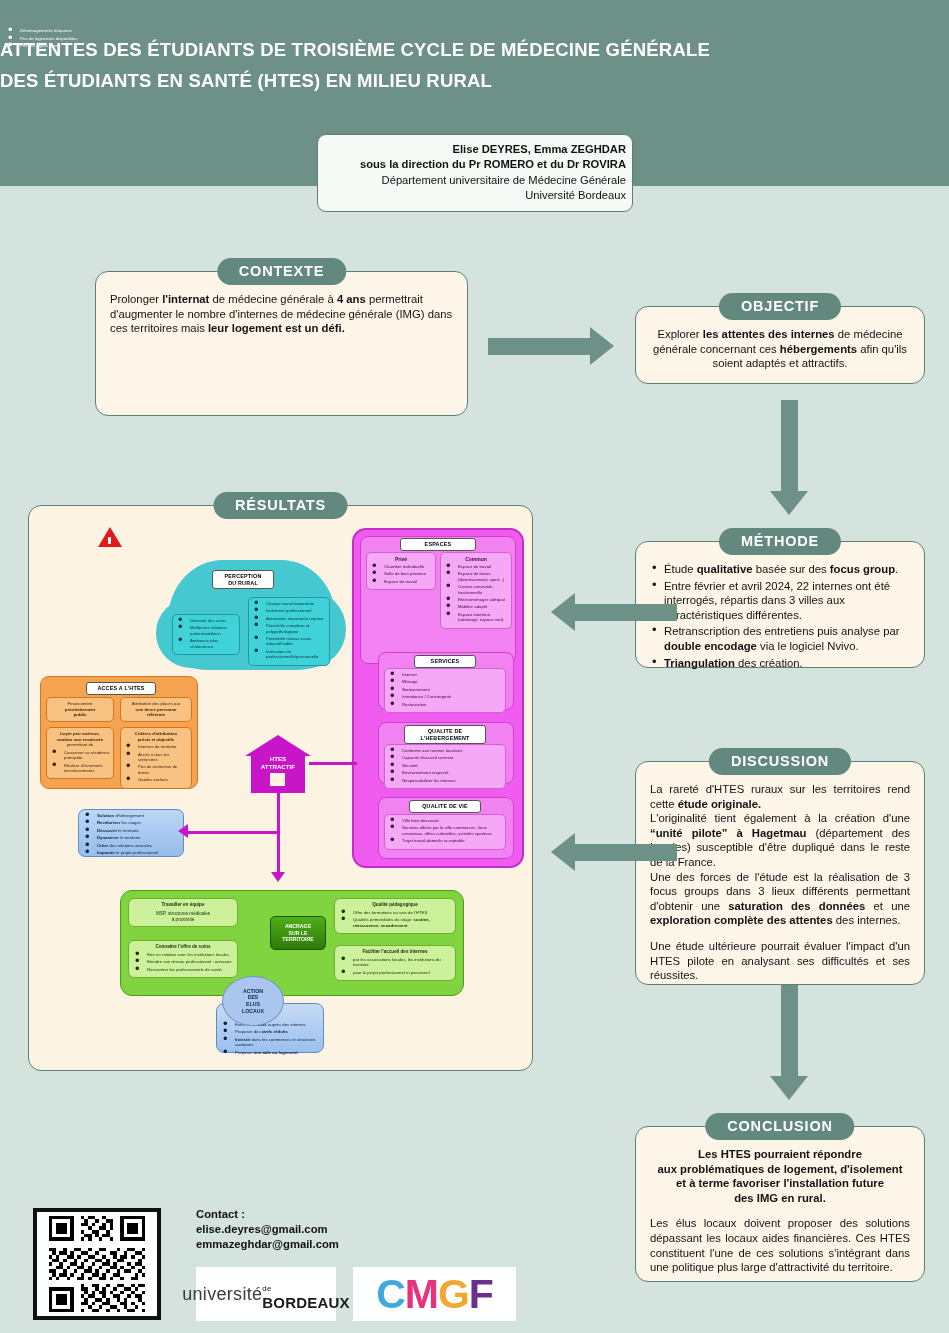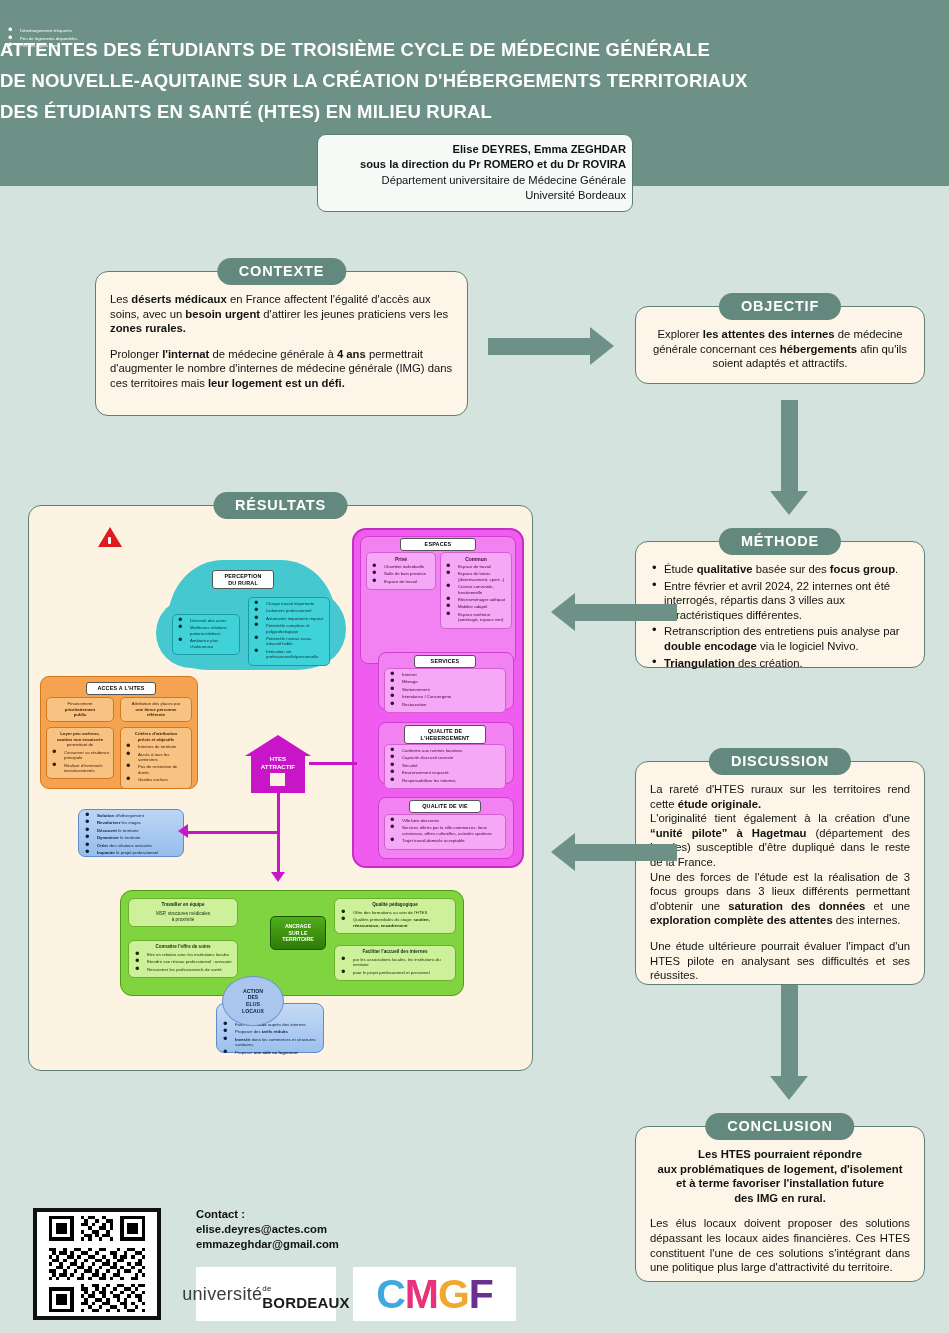--- a/index.html
+++ b/index.html
@@ -147,35 +147,33 @@
   #logo-cmgf { left: 353px; top: 1267px; width: 163px; height: 54px;
     display:flex;align-items:center;justify-content:center; }
   .cmgf { font-size: 41px; font-weight: bold; letter-spacing: -1px; }
 </style>
 </head>
 <body>
 
 <div class="header">
   <h1>
     <span class="ln">ATTENTES DES ÉTUDIANTS DE TROISIÈME CYCLE DE MÉDECINE GÉNÉRALE</span>
-    <span class="ln">DE NOUVELLE-AQUITAINE SUR LA CRÉATION D'HÉBERGEMENTS TERRITORIAUX</span>
     <span class="ln">DES ÉTUDIANTS EN SANTÉ (HTES) EN MILIEU RURAL</span>
   </h1>
 </div>
 <div class="authors">
   <div class="b">Elise DEYRES, Emma ZEGHDAR</div>
   <div class="b">sous la direction du Pr ROMERO et du Dr ROVIRA</div>
   <div>Département universitaire de Médecine Générale</div>
   <div>Université Bordeaux</div>
 </div>
 
 <div class="sec" id="contexte" style="left:95px; top:258px; width:373px;">
   <div class="pill">CONTEXTE</div>
   <div class="body" style="height:145px;">
-    <p><span>Les </span><b>déserts médicaux</b><span> en France affectent l'égalité d'accès aux soins, avec un </span><b>besoin urgent</b><span> d'attirer les jeunes praticiens vers les </span><b>zones rurales.</b></p>
     <p><span>Prolonger </span><b>l'internat</b><span> de médecine générale à </span><b>4 ans</b><span> permettrait d'augmenter le nombre d'internes de médecine générale (IMG) dans ces territoires mais </span><b>leur logement est un défi.</b></p>
   </div>
 </div>
 
 <div class="arrow" style="left:488px; top:327px; width:126px; height:38px;">
   <div class="arr-shaft-h" style="left:0; width:102px;"></div>
   <div class="arr-head-r" style="left:102px;"></div>
 </div>
 
 <div class="sec" id="objectif" style="left:635px; top:293px; width:290px;">
@@ -610,21 +608,21 @@
         <rect x="17" y="27" width="1" height="1"></rect>
         <rect x="20" y="27" width="1" height="1"></rect>
         <rect x="23" y="27" width="2" height="1"></rect>
         <rect x="27" y="27" width="1" height="1"></rect>
     </g>
   </svg>
 </div>
 
 <div class="contact">
   <div>Contact :</div>
-  <div>elise.deyres@actes.com</div>
+  <div>elise.deyres@gmail.com</div>
   <div>emmazeghdar@gmail.com</div>
 </div>
 
 <div class="logo" id="logo-ub">
   <div class="ub1">université</div>
   <div class="ub2"><span class="sm">de</span> <span>BORDEAUX</span></div>
 </div>
 
 <div class="logo" id="logo-cmgf">
   <span class="cmgf"><span style="color:#3fa9dd;">C</span><span style="color:#e8327c;">M</span><span style="color:#f0a830;">G</span><span style="color:#6b2f8f;">F</span></span>

